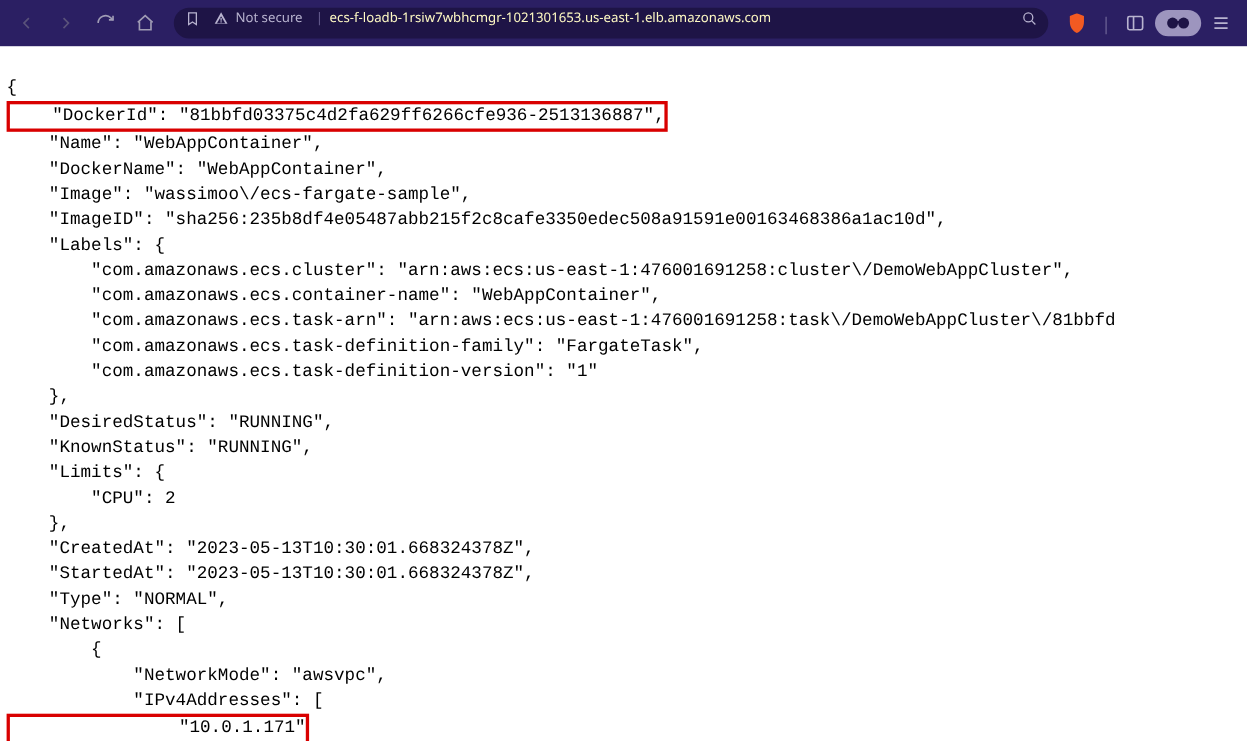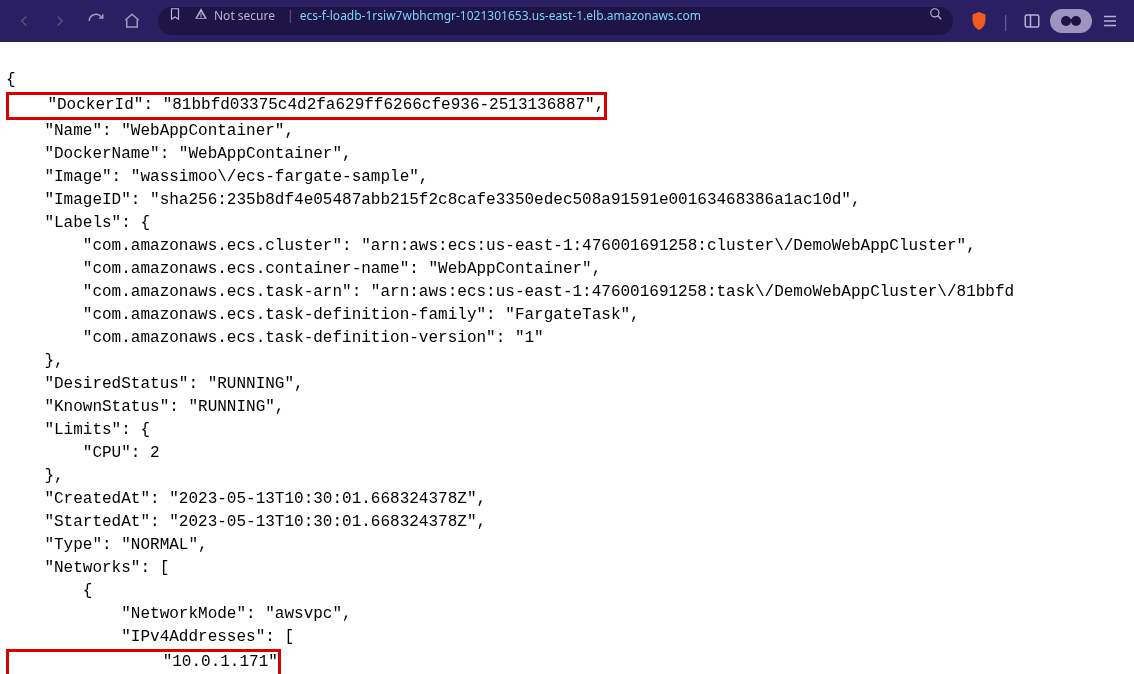--- a/index.html
+++ b/index.html
@@ -26,31 +26,31 @@
     }
     .nav-btn.disabled { color: #5a527a; }
     .nav-btn svg { width: 18px; height: 18px; }
     
     .url-bar {
       flex: 1;
       height: 28px;
       background: #1e1446;
       border-radius: 14px;
       display: flex;
-      align-items: flex-start;
-      padding: 0 10px;
+      align-items: flex-end;
+      padding: 11px 10px;
       color: #b8b3cf;
       font-size: 12px;
       margin: 0 6px;
     }
     .url-bar .bookmark-icon { margin-right: 12px; display:flex; align-items:center; }
     .url-bar .lock-icon { margin-right: 6px; display:flex; align-items:center; }
     .url-bar .not-secure { color:#b8b3cf; margin-right: 6px; }
     .url-bar .sep { color:#6a6193; margin: 0 6px; }
-    .url-bar .url-text { color:#7dd3fc; }
+    .url-bar .url-text { color:#fef9c3; }
     .url-spacer { flex: 1; }
     .url-bar .search-icon { display:flex; align-items:center; }
     
     .right-controls { display: flex; align-items: center; gap: 2px; }
     .brave-badge {
       display: flex;
       align-items: center;
       gap: 6px;
       color: #a09cb5;
     }

